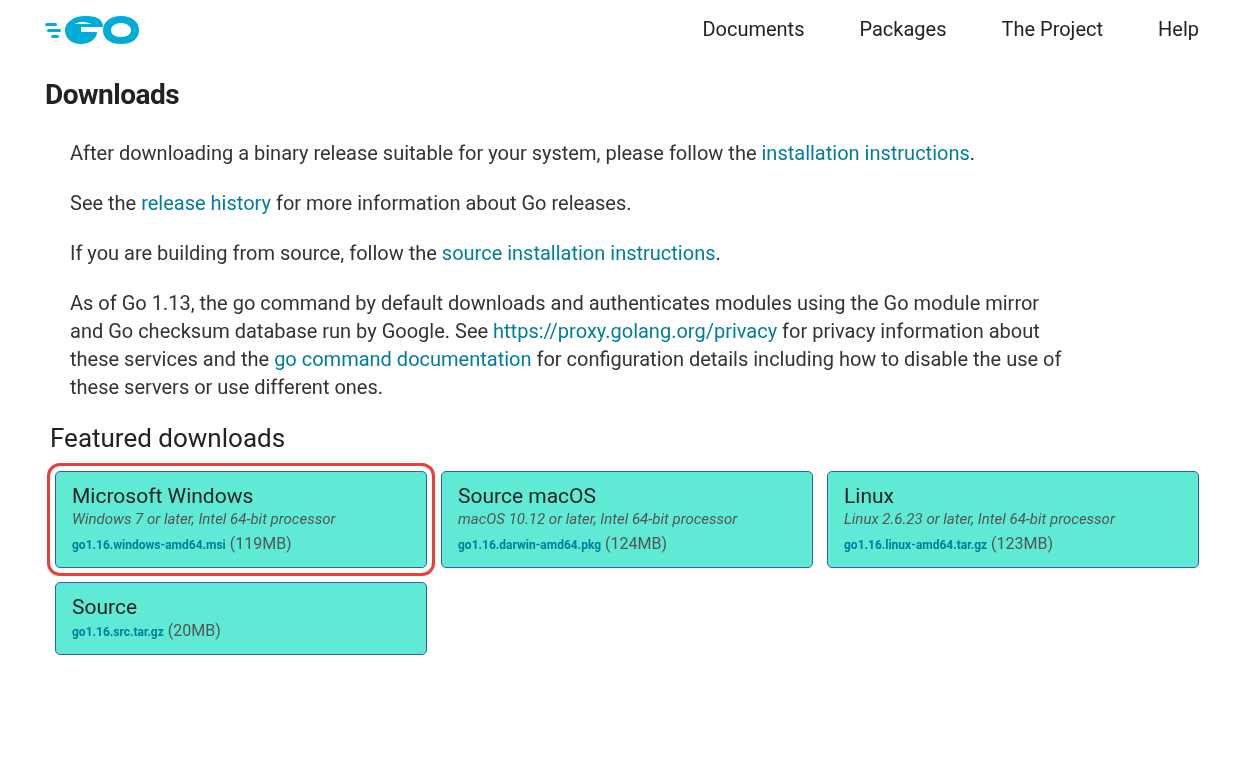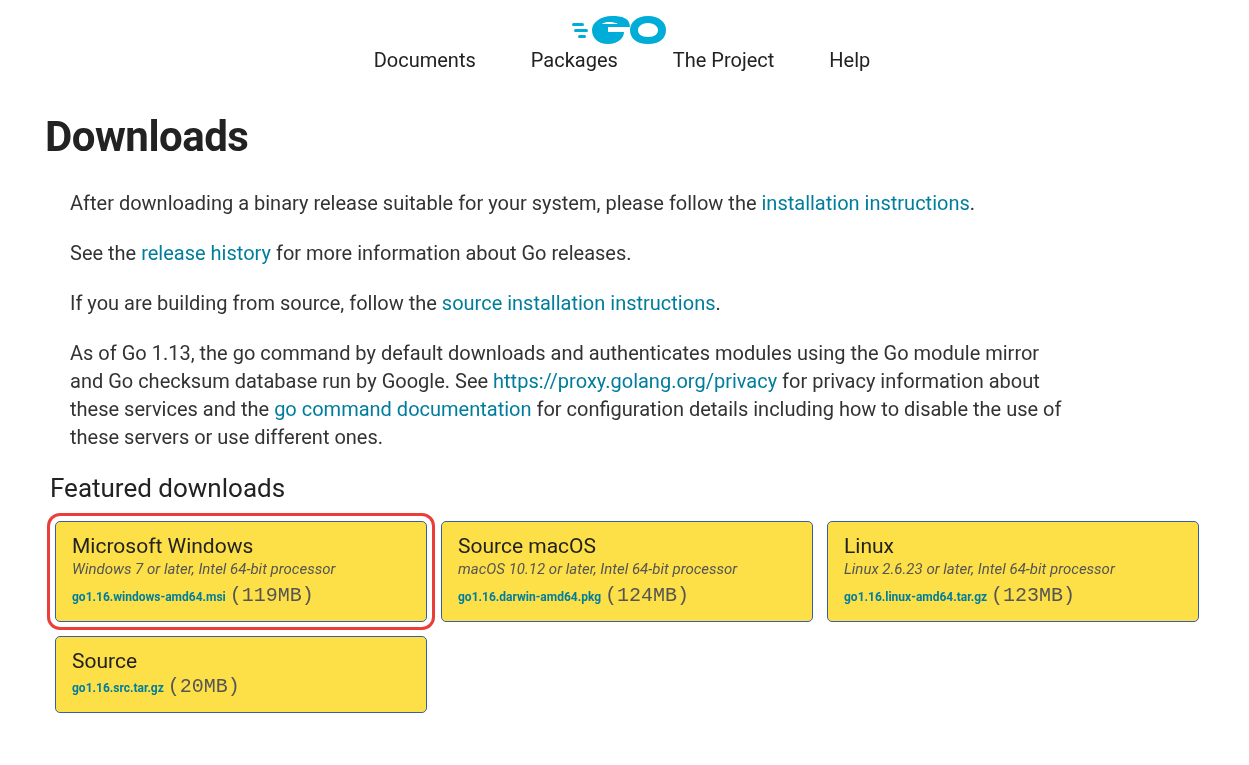--- a/index.html
+++ b/index.html
@@ -7,34 +7,33 @@
     font-family: -apple-system, BlinkMacSystemFont, "Segoe UI", Roboto, "Helvetica Neue", Arial, sans-serif;
     color: #222;
     background: #fff;
     width: 1249px;
   }
   header {
     display: flex;
     align-items: center;
     justify-content: space-between;
     padding: 10px 50px 10px 45px;
-    flex-direction: column;
   }
   .logo { display: flex; align-items: center; }
   nav { display: flex; gap: 55px; }
   nav a {
     color: #222;
     text-decoration: none;
     font-size: 20px;
   }
   main { padding: 0 45px; }
   h1 {
-    font-size: 42px;
+    font-size: 28px;
     font-weight: 700;
-    margin-top: 30px;
+    margin-top: 20px;
     margin-bottom: 28px;
     letter-spacing: -0.5px;
   }
   .intro { padding-left: 25px; max-width: 1020px; }
   .intro p {
     font-size: 20px;
     line-height: 1.4;
     margin-bottom: 22px;
     color: #333;
   }
@@ -48,31 +47,31 @@
   }
   .cards {
     display: flex;
     flex-wrap: wrap;
     gap: 14px;
     padding-left: 10px;
   }
   .card {
     position: relative;
     width: 372px;
-    background: #fde047;
+    background: #5eead4;
     border: 1px solid #375EAB;
     border-radius: 5px;
     padding: 12px 16px 14px 16px;
     cursor: pointer;
   }
   .card.highlight { outline: 3px solid #E93E3A; outline-offset: 5px; }
   .card .platform { font-size: 21px; color: #222; margin-bottom: 2px; }
   .card .req { font-size: 15px; font-style: italic; color: #555; margin-bottom: 6px; }
   .card .file { font-size: 12px; color: #007D9C; font-weight: 700; }
-  .card .size { font-size: 20px; color: #555; font-weight: 400; font-family: Liberation Mono, monospace; }
+  .card .size { font-size: 16px; color: #555; font-weight: 400; }
 </style>
 </head>
 <body>
 
 <header>
   <div class="logo">
     <svg width="100" height="38" viewBox="0 0 100 38">
       <g fill="#00ADD8">
         <rect x="0" y="13" width="12" height="3" rx="1.5"></rect>
         <rect x="2" y="19" width="14" height="3" rx="1.5"></rect>

